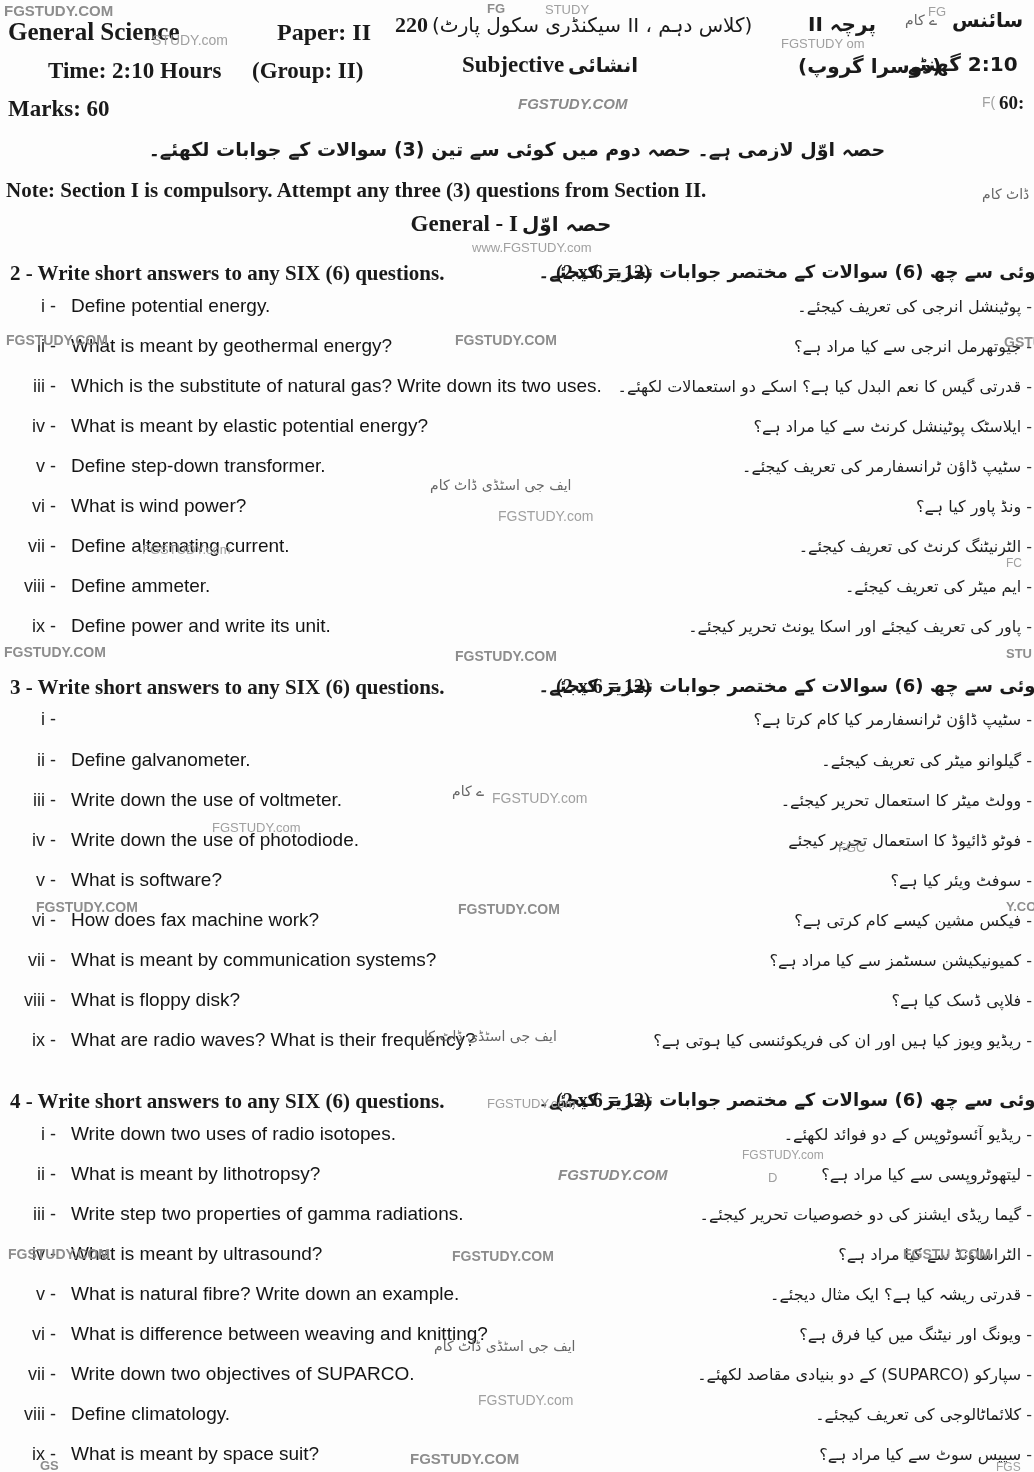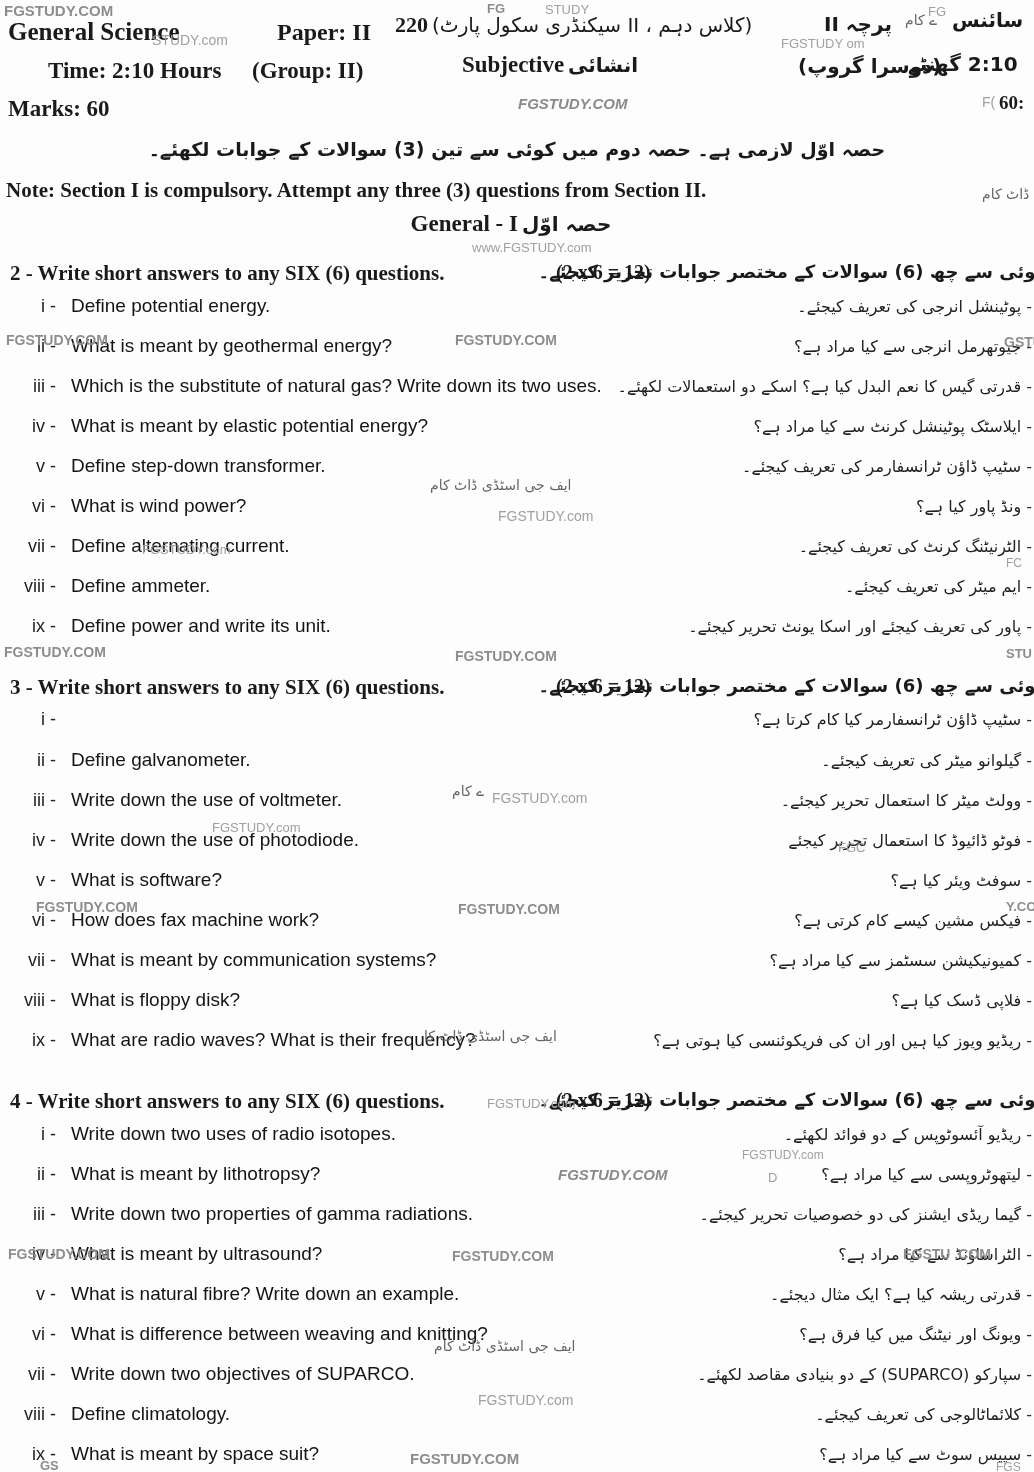--- a/index.html
+++ b/index.html
@@ -16,21 +16,21 @@
   .h-time{left:8px;top:58px;font:bold 23px "Liberation Serif",serif;margin-left:40px;}
   .h-group{left:252px;top:58px;font:bold 23px "Liberation Serif",serif;}
   .h-marks{left:8px;top:96px;font:bold 23px "Liberation Serif",serif;}
   .h-center{left:395px;top:12px;width:320px;text-align:center;}
   .h-code{font:bold 22px "Liberation Serif",serif;}
   .h-center-ur{font-weight:normal;font-size:20px;font-family:"DejaVu Sans",sans-serif;direction:rtl;}
   .h-type{left:395px;top:52px;width:320px;text-align:center;}
   .h-type-en{font:bold 23px "Liberation Serif",serif;}
   .h-type-ur{font-weight:bold;font-size:20px;font-family:"DejaVu Sans",sans-serif;direction:rtl;margin-right:10px;}
   .h-r-subj{left:952px;top:8px;}
-  .h-r-paper{left:796px;top:12px;padding-left:28px;}
+  .h-r-paper{left:780px;top:12px;padding-left:28px;}
   .h-r-time{left:908px;top:52px;}
   .h-r-group{left:798px;top:54px;}
   .h-r-marks{left:999px;top:92px;font:bold 19px "Liberation Serif",serif;}
   .urdu-b{font-weight:bold;font-size:20px;font-family:"DejaVu Sans",sans-serif;direction:rtl;}
   
   .note-ur{margin-top:6px;text-align:center;direction:rtl;
     font:bold 19px "DejaVu Sans",sans-serif;line-height:30px;}
   .note-en{margin-top:13px;padding-left:6px;
     font:bold 21px "Liberation Serif",serif;line-height:26px;}
   .sec-title{margin-top:6px;text-align:center;line-height:30px;}
@@ -215,21 +215,21 @@
           <span class="en">Write down two uses of radio isotopes.</span>
           <span class="ur" dir="rtl">ریڈیو آئسوٹوپس کے دو فوائد لکھئے۔</span>
         </div>
         <div class="item">
           <span class="num">ii -</span>
           <span class="en">What is meant by lithotropsy?</span>
           <span class="ur" dir="rtl">لیتھوٹروپسی سے کیا مراد ہے؟</span>
         </div>
         <div class="item">
           <span class="num">iii -</span>
-          <span class="en">Write down two properties of gamma radiations.</span>
+          <span class="en">Write step two properties of gamma radiations.</span>
           <span class="ur" dir="rtl">گیما ریڈی ایشنز کی دو خصوصیات تحریر کیجئے۔</span>
         </div>
         <div class="item">
           <span class="num">iv -</span>
           <span class="en">What is meant by ultrasound?</span>
           <span class="ur" dir="rtl">الٹراساؤنڈ سے کیا مراد ہے؟</span>
         </div>
         <div class="item">
           <span class="num">v -</span>
           <span class="en">What is natural fibre? Write down an example.</span>

